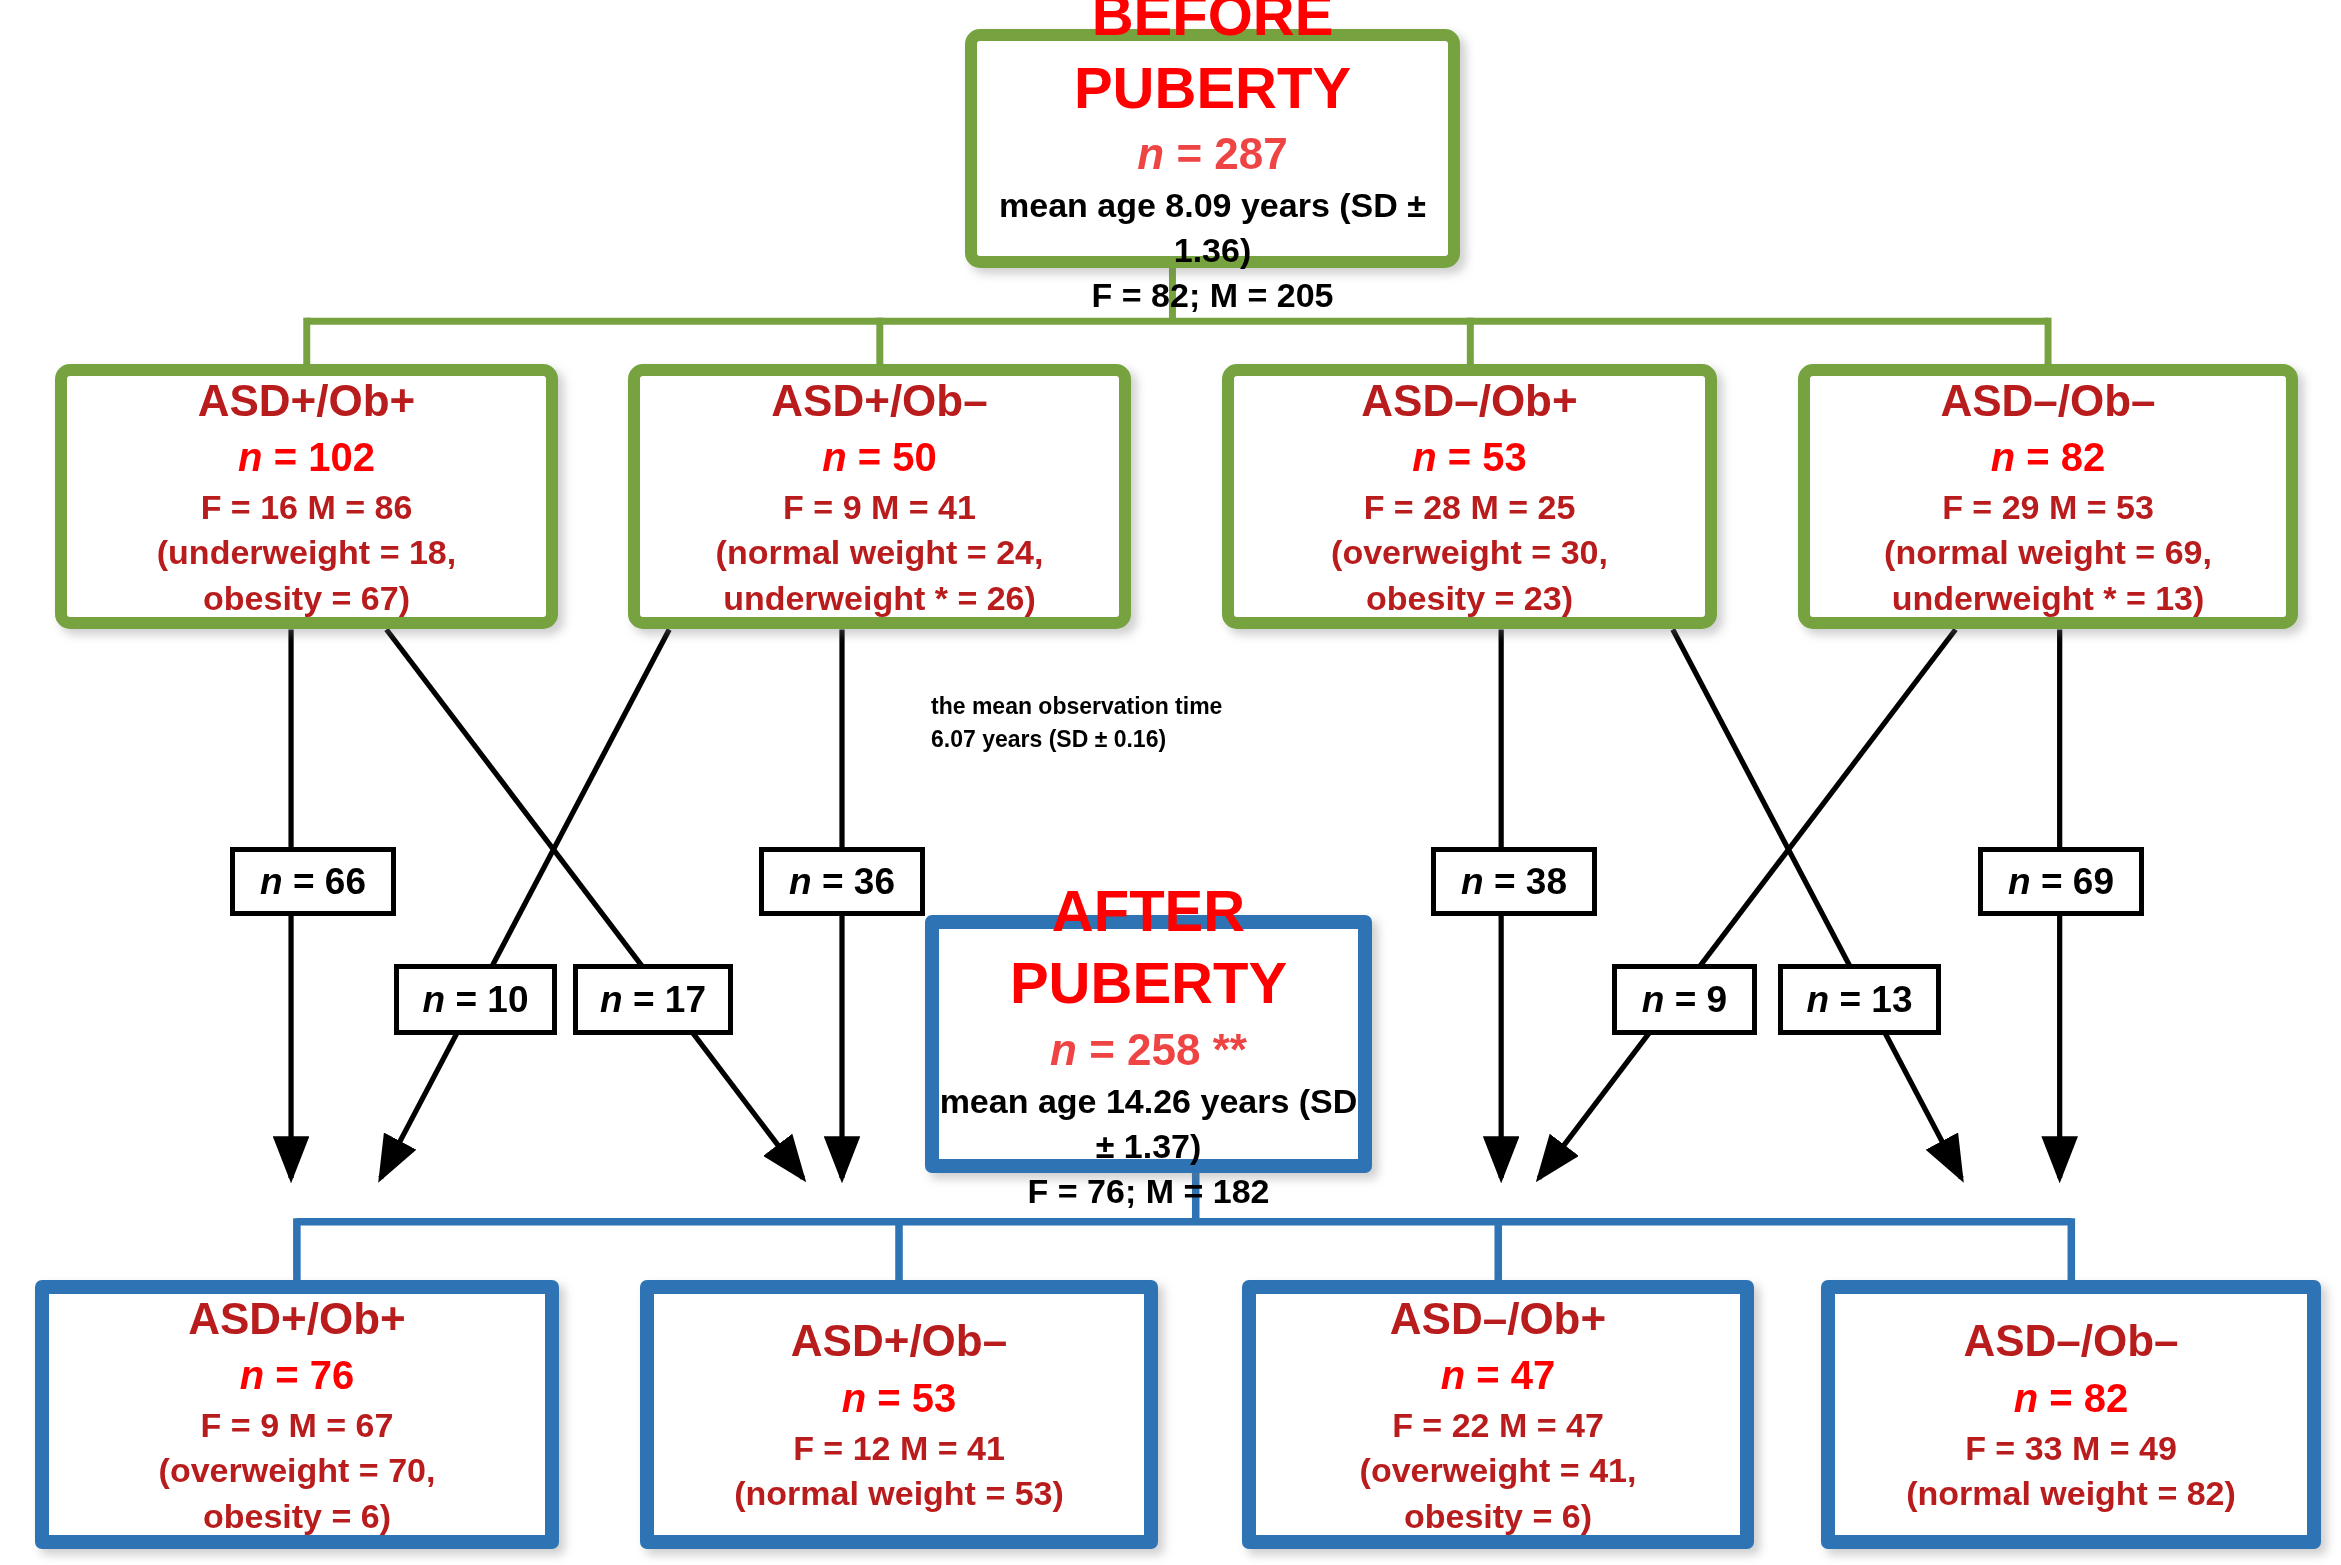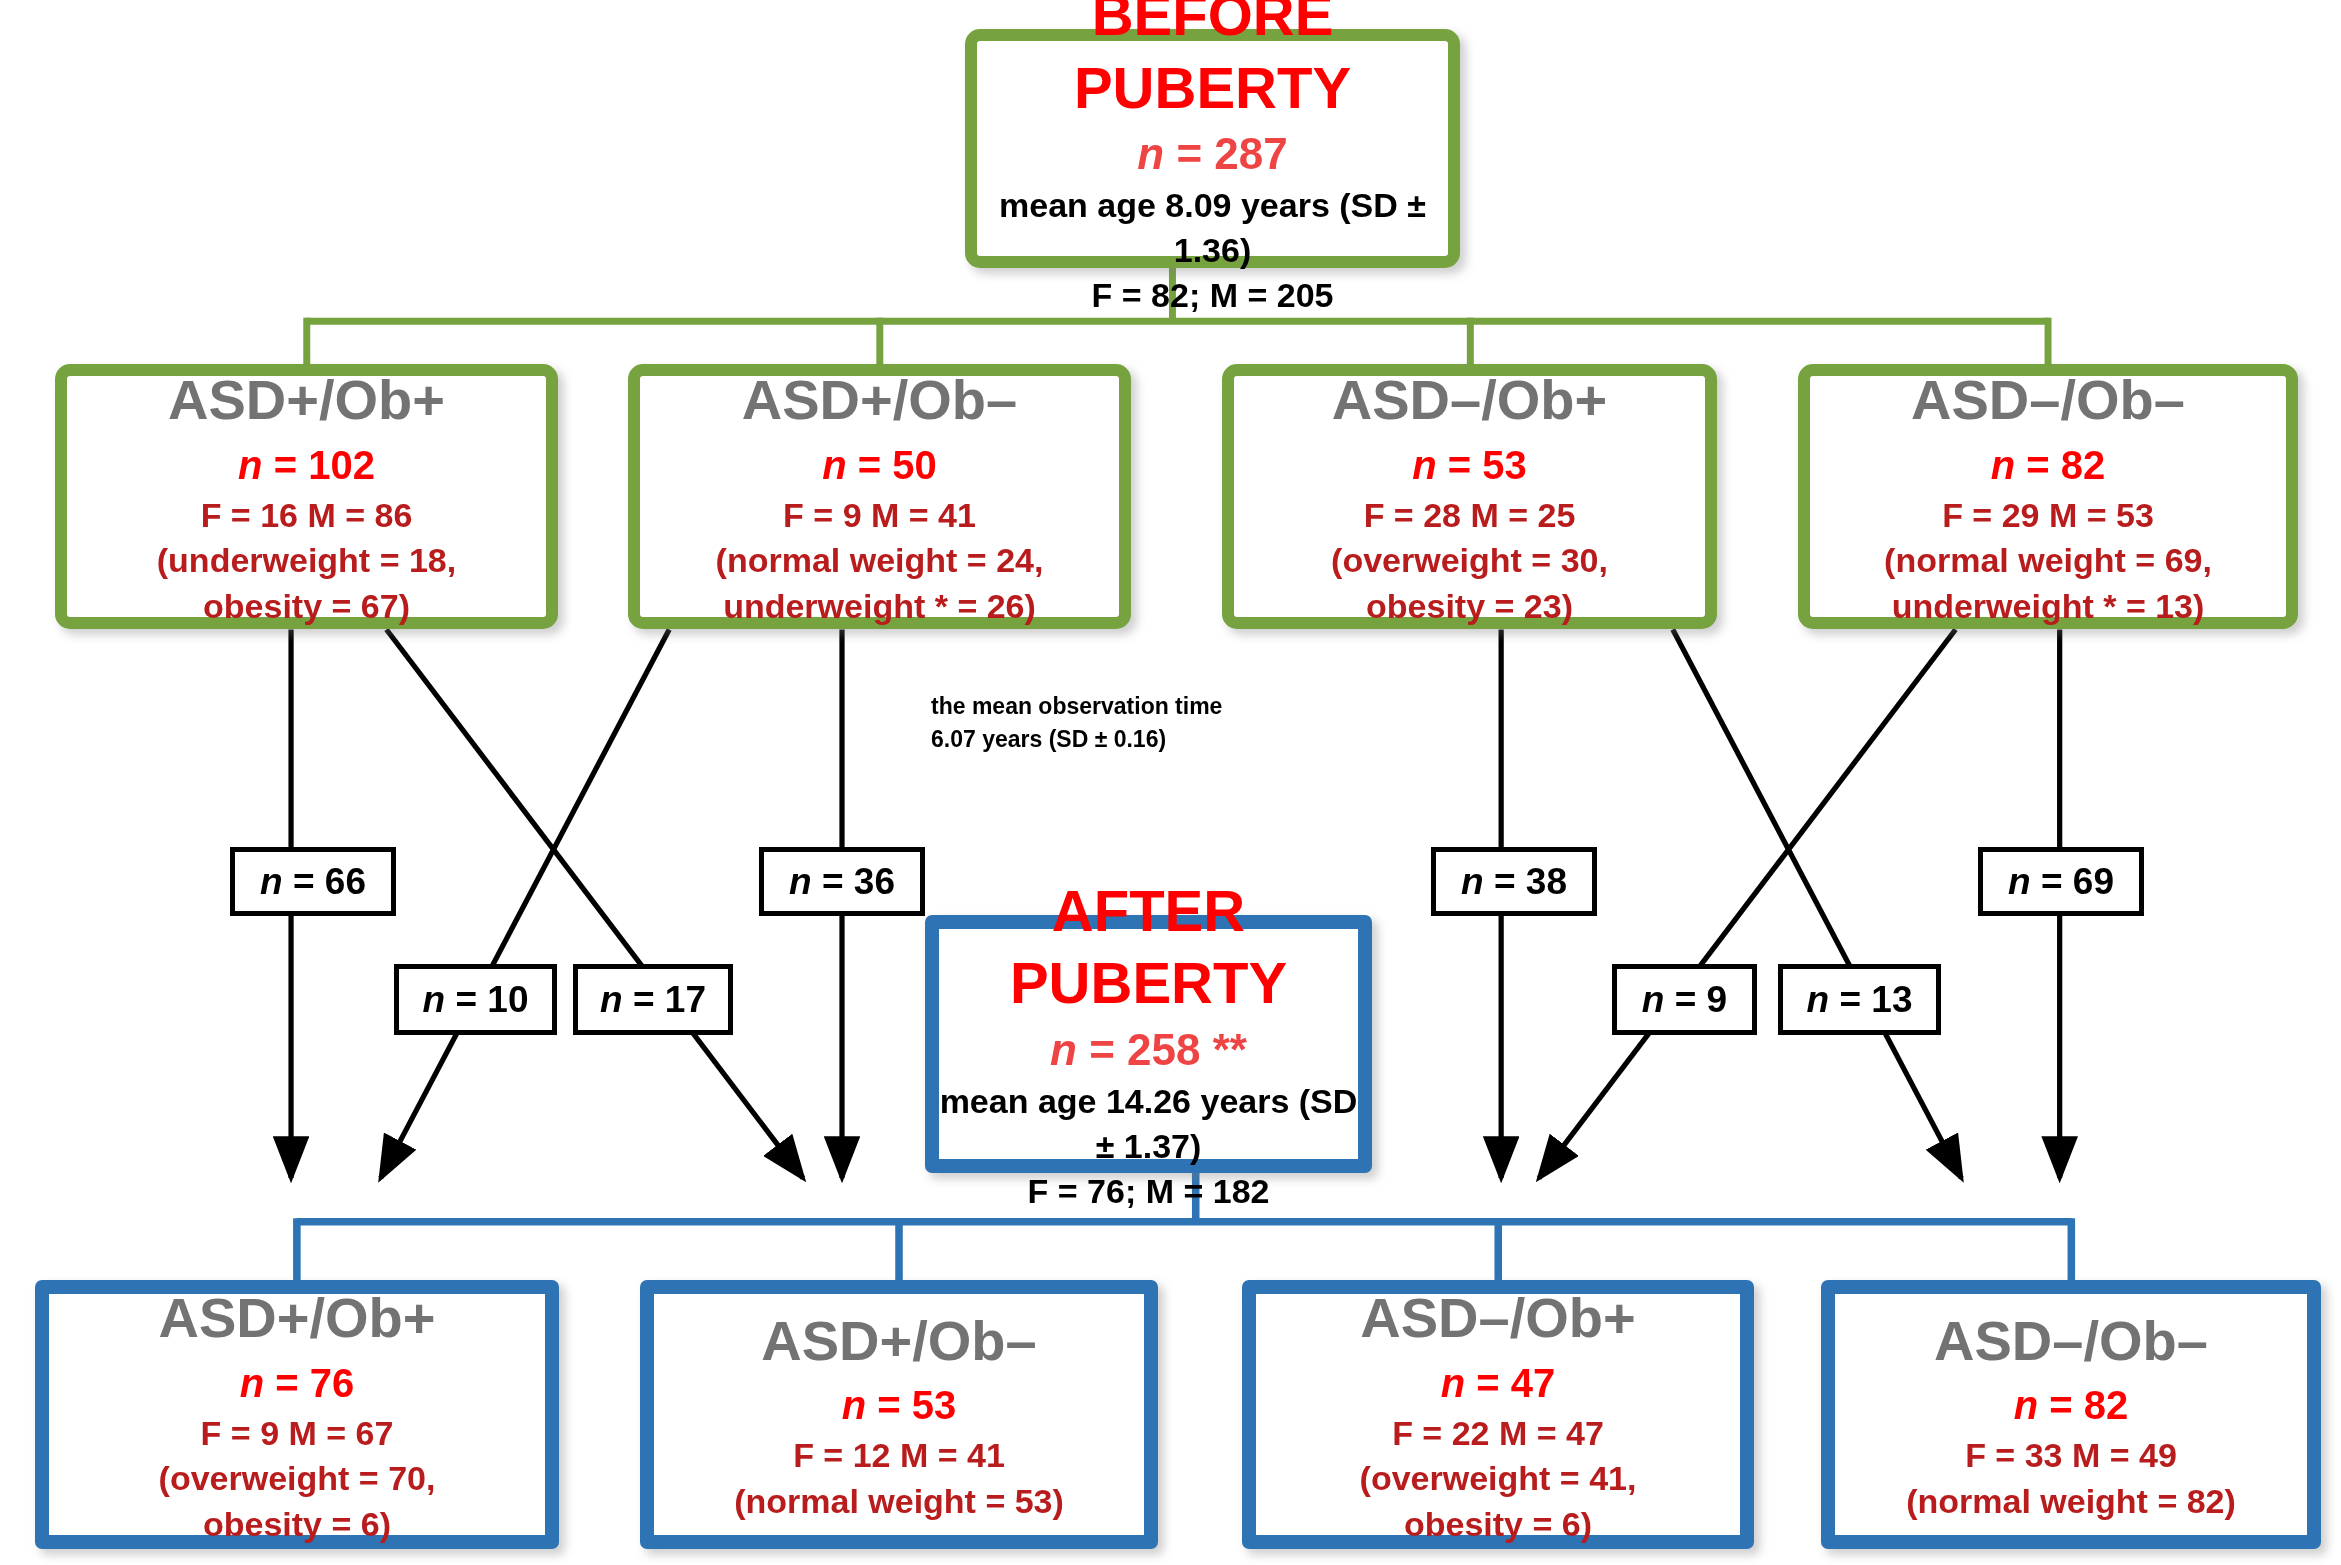--- a/index.html
+++ b/index.html
@@ -18,21 +18,21 @@
     text-align: center;
     box-shadow: 5.8px 5.8px 9.3px rgba(120,120,120,0.35);
   }
   .gnode { border: 12.8px solid #76A33F; border-radius: 15px; }
   .bnode { border: 14px solid #2E74B5; border-radius: 7px; }
 
   .big-title { font-size: 58px; color: #FF0000; line-height: 1.25; }
   .big-n     { font-size: 44px;  color: #ef4444; line-height: 1.35; }
   .big-line  { font-size: 34px;  color: #000000; line-height: 1.32; }
 
-  .t { font-size: 56px; color: #737373; line-height: 1.3; }
+  .t { font-size: 44px; color: #b91c1c; line-height: 1.3; }
   .n { font-size: 40px; color: #FF0000; line-height: 1.4; }
   .l { font-size: 34px; color: #b91c1c; line-height: 1.34; }
 
   .nlabel {
     position: absolute;
     background: #ffffff;
     border: 5.2px solid #000000;
     display: flex;
     align-items: center;
     justify-content: center;

